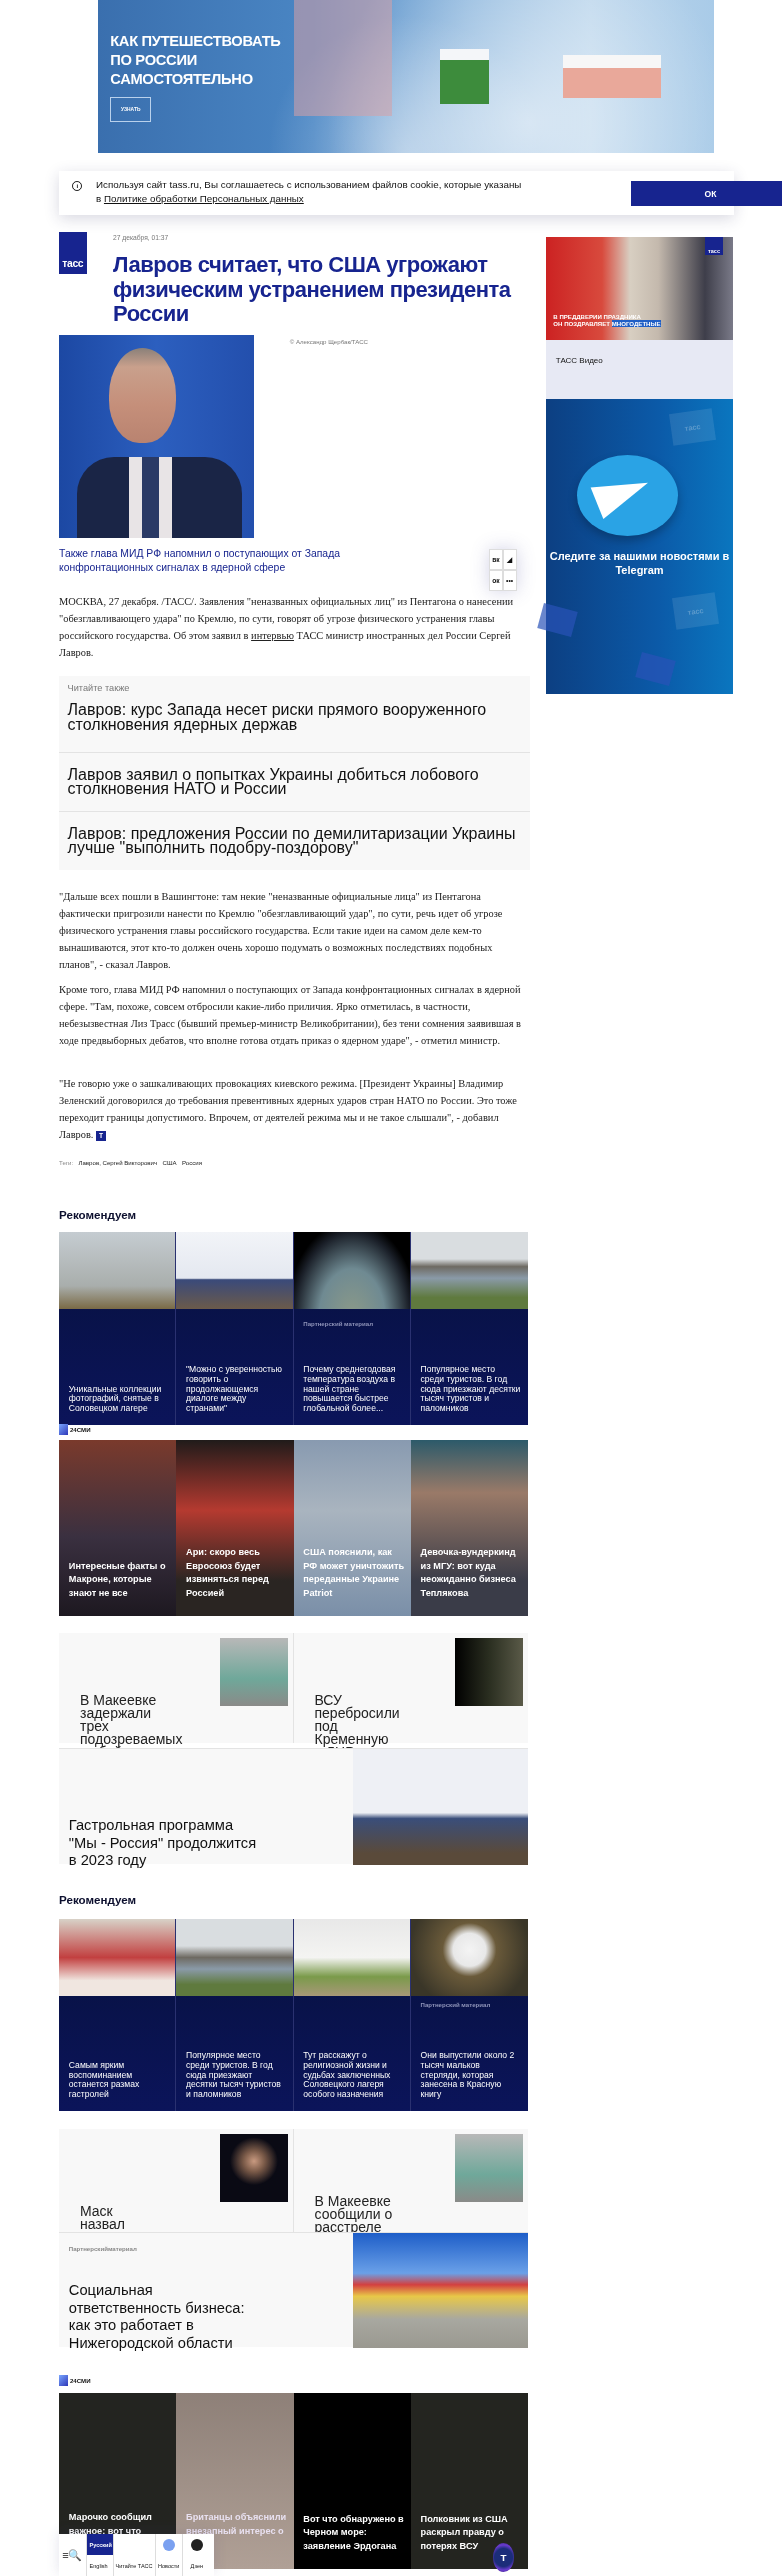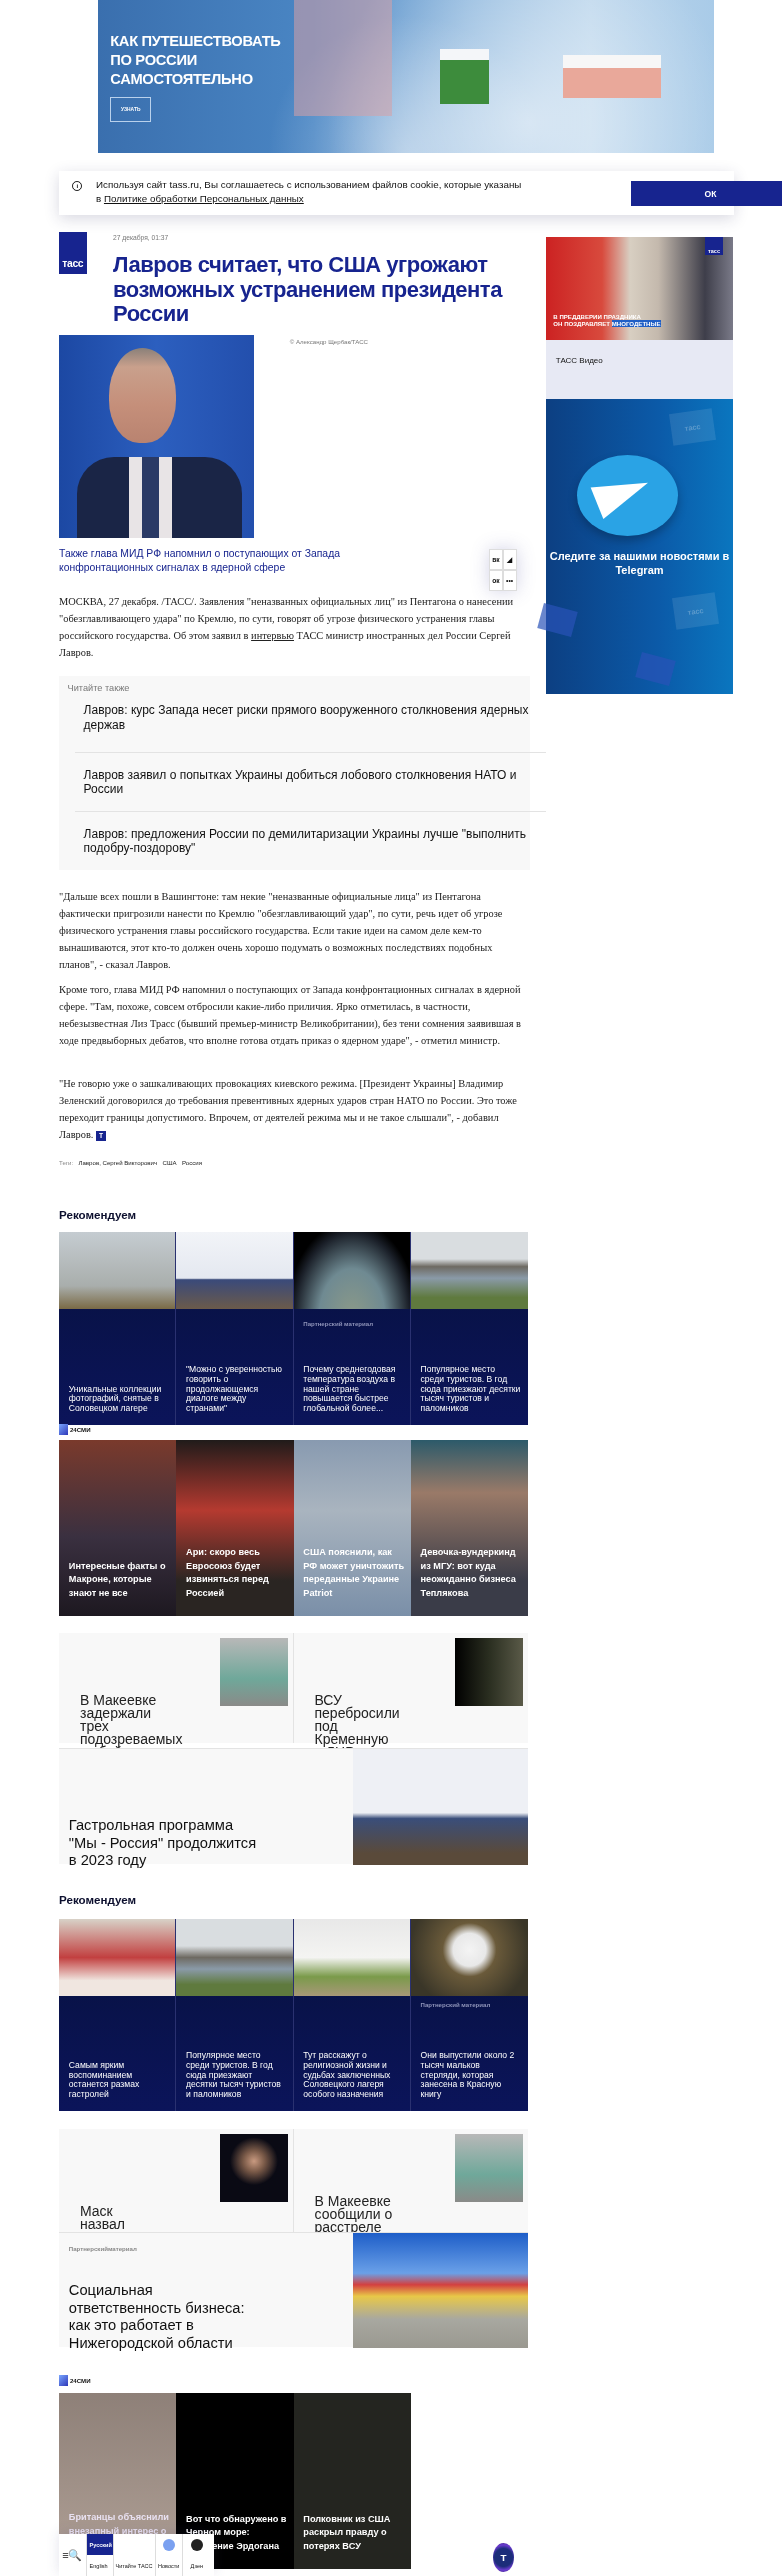--- a/index.html
+++ b/index.html
@@ -25,21 +25,21 @@
 .photo .suit{position:absolute;left:18.3px;top:122px;width:165px;height:81px;border-radius:37px 37px 0 0;background:#1a2546}
 .photo .shirt{position:absolute;left:70px;top:122px;width:43px;height:81px;background:linear-gradient(90deg,#e8e4e6 0,#e8e4e6 30%,#2a3a66 30%,#2a3a66 70%,#e8e4e6 70%)}
 .credit{position:absolute;left:264px;top:338px;font-size:6.1px;color:#777;width:104px;text-align:right}
 .lead{position:absolute;left:59px;top:547px;width:342px;font-size:10.4px;line-height:14px;color:#17248f;font-weight:400}
 .share{position:absolute;left:489px;top:549px;width:27.5px;height:42px;background:#fff;box-shadow:0 0 18.3px rgba(80,80,160,.25);display:grid;grid-template-columns:1fr 1fr;grid-template-rows:1fr 1fr}
 .share div{border:0.3px solid #ddd;display:flex;align-items:center;justify-content:center;font-size:6.7px;font-weight:700;color:#111}
 .body-p{position:absolute;left:59px;width:471px;font-family:"Liberation Serif",serif;font-size:10.4px;line-height:17px;color:#222}
 .body-p a{color:#222;text-decoration:underline}
 .readalso{position:absolute;left:59px;top:676px;width:471px;height:194px;background:#f8f8f8}
 .readalso .hd{position:absolute;left:8.6px;top:7.3px;font-size:9.2px;color:#777;font-weight:400}
-.readalso .item{position:absolute;left:16px;width:471px;height:59px;border-bottom:0.6px solid #e3e3e3;padding:0 8.6px;font-size:12px;line-height:14.7px;color:#111}
+.readalso .item{position:absolute;left:0;width:471px;height:59px;border-bottom:0.6px solid #e3e3e3;padding:0 8.6px;font-size:16px;line-height:14.7px;color:#111}
 .readalso .item:last-child{border-bottom:none}
 .tmark{display:inline-block;width:9.8px;height:9.8px;background:#17248f;color:#fff;font-size:6.7px;font-weight:700;text-align:center;line-height:9.8px;font-family:"Liberation Sans",sans-serif;vertical-align:middle}
 .tags{position:absolute;left:59px;top:1159px;font-size:6.1px;color:#888}
 .tags span{color:#222;margin-left:3.7px}
 .sec-h{position:absolute;left:59px;font-size:11.6px;font-weight:700;color:#0c0f2e}
 .rec-grid{position:absolute;left:59px;width:469px;height:193px;display:grid;grid-template-columns:repeat(4,1fr)}
 .rec-card{position:relative;border-right:0.6px solid #2a3170;overflow:hidden;background:linear-gradient(180deg,#07113d,#0b145a)}
 .rec-card:last-child{border-right:none}
 .rec-card .img{height:77px}
 .rec-card .partner{position:absolute;left:9.8px;top:88px;font-size:6.1px;color:#8e93b8;font-weight:700}
@@ -98,21 +98,21 @@
 </div>
 
 <div class="cookie">
   <div class="info">i</div>
   <div class="txt"><span>Используя сайт tass.ru, Вы соглашаетесь с использованием файлов cookie, которые указаны в </span><a>Политике обработки Персональных данных</a></div>
   <div class="ok">ОК</div>
 </div>
 
 <div class="logo">тасс</div>
 <div class="date">27 декабря, 01:37</div>
-<h1 class="title">Лавров считает, что США угрожают возможных устранением президента России</h1>
+<h1 class="title">Лавров считает, что США угрожают физическим устранением президента России</h1>
 
 <div class="photo">
   <div class="suit"></div>
   <div class="shirt"></div>
   <div class="head"></div>
 </div>
 <div class="credit">© Александр Щербак/ТАСС</div>
 
 <div class="lead">Также глава МИД РФ напомнил о поступающих от Запада конфронтационных сигналах в ядерной сфере</div>
 
@@ -242,20 +242,23 @@
   <div class="partner">Партнерскийматериал</div>
   <div class="t" style="top:49px">Социальная ответственность бизнеса: как это работает в Нижегородской области</div>
   <div class="im" style="background:linear-gradient(180deg,#1e5ec8 0,#6aa0e8 35%,#d44040 45%,#e8c848 55%,#a8a8a0 75%,#9a9890 100%);height:115px"></div>
 </div>
 
 <div class="smi-logo" style="top:2375px">
     <span class="mark"></span>
     <span>24СМИ</span>
   </div>
 <div class="smi-grid" style="top:2393px;height:176px">
+  <div class="smi-card" style="background:#232420">
+      <div class="t" style="bottom:31px">Марочко сообщил важное: вот что</div>
+    </div>
   <div class="smi-card" style="background:linear-gradient(180deg,#8e8078,#b0a096)">
       <div class="t" style="bottom:31px;color:#e8e0f0">Британцы объяснили внезапный интерес о</div>
     </div>
   <div class="smi-card" style="background:#000">
       <div class="t">Вот что обнаружено в Черном море: заявление Эрдогана</div>
     </div>
   <div class="smi-card" style="background:#242520">
       <div class="t">Полковник из США раскрыл правду о потерях ВСУ</div>
     </div>
 </div>

